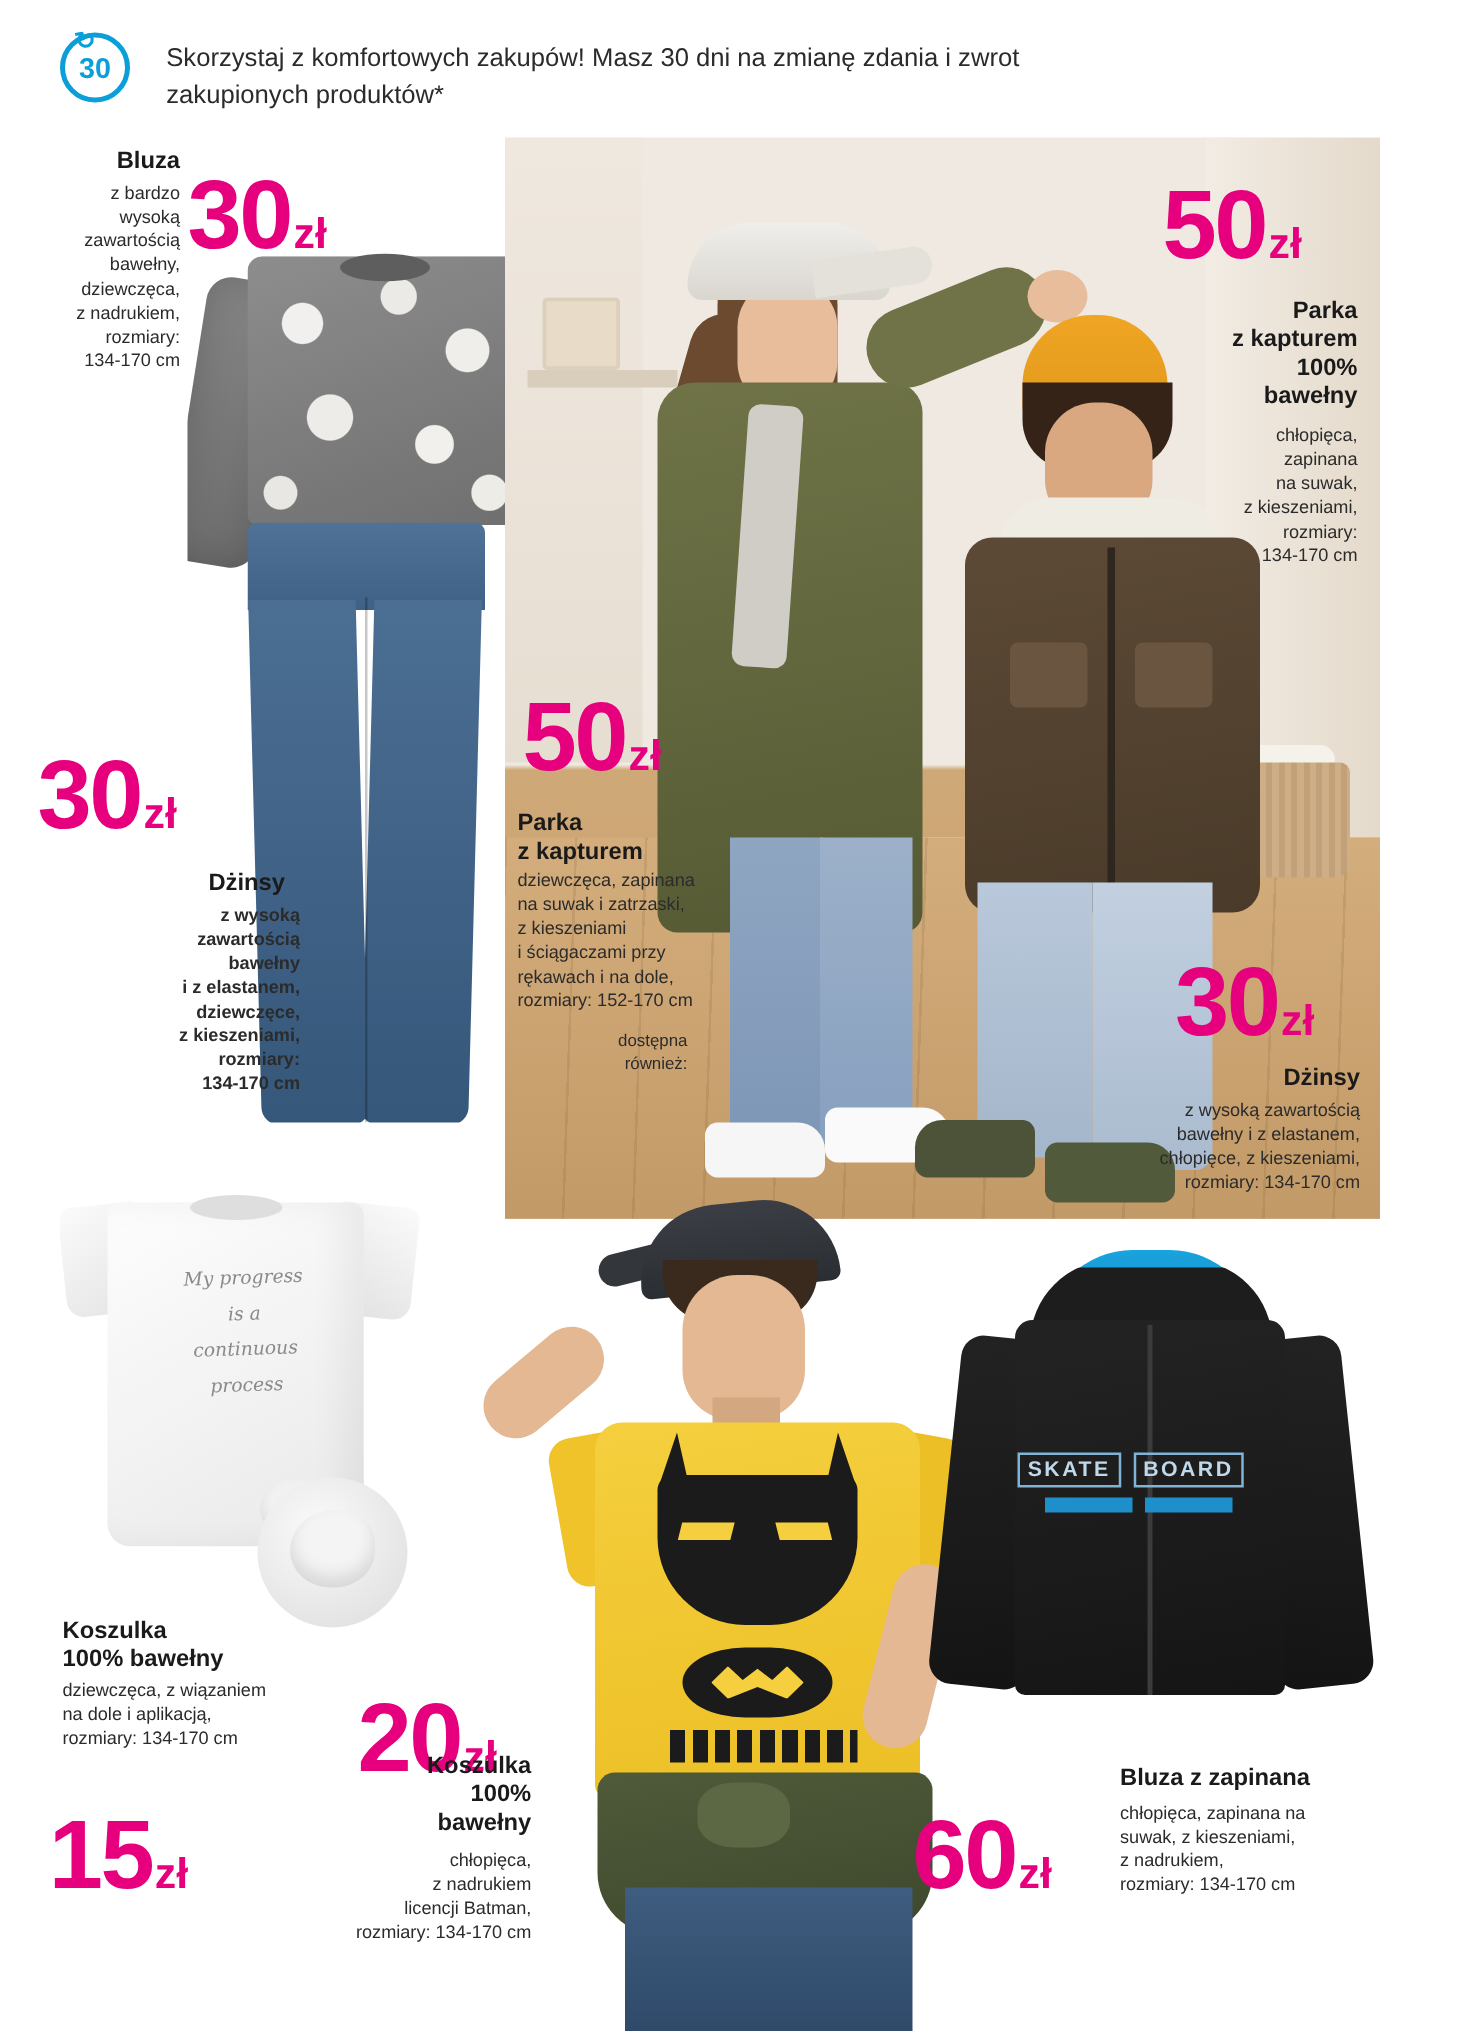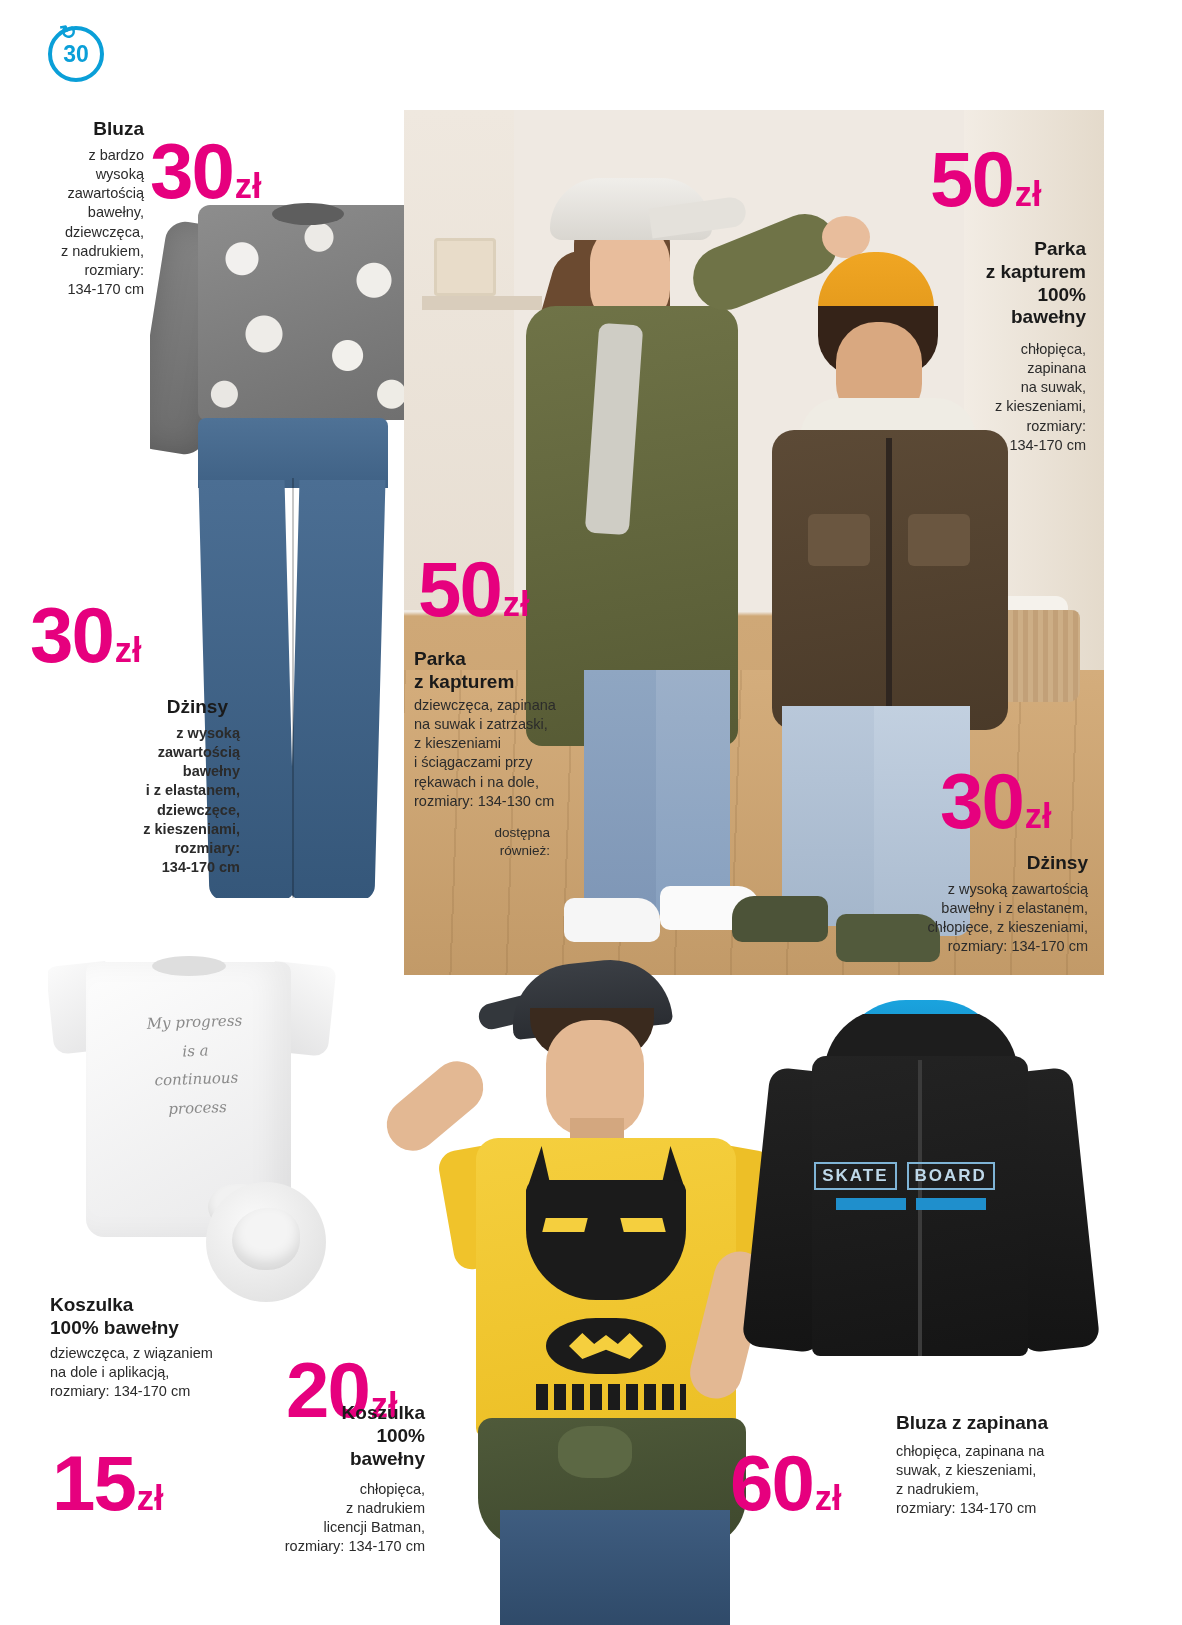--- a/index.html
+++ b/index.html
@@ -516,21 +516,21 @@
   }
   .hd-bar.l { left: 96px; }
   .hd-bar.r { left: 176px; }
 
   
   #price-bluza { left: 150px; top: 132px; font-size: 78px; }
   #price-dzinsy-g { left: 30px; top: 596px; font-size: 78px; }
   #price-parka-ch { left: 930px; top: 140px; font-size: 78px; }
   #price-parka-dz { left: 418px; top: 550px; font-size: 78px; }
   #price-dzinsy-ch { left: 940px; top: 762px; font-size: 78px; }
-  #price-koszulka-dz { left: 52px; top: 1444px; font-size: 78px; }
+  #price-koszulka-dz { left: 39px; top: 1444px; font-size: 78px; }
   #price-koszulka-ch { left: 286px; top: 1351px; font-size: 78px; }
   #price-bluza-kap { left: 730px; top: 1444px; font-size: 78px; }
 
   
   #t-bluza { left: 24px; top: 118px; width: 120px; }
   #d-bluza { left: 24px; top: 146px; width: 120px; }
 
   #t-dzinsy-g { left: 52px; top: 696px; width: 176px; }
   #d-dzinsy-g { left: 52px; top: 724px; width: 188px; font-weight: bold; }
 
@@ -554,20 +554,22 @@
   #d-bluza-kap { left: 896px; top: 1442px; width: 208px; }
 </style>
 </head>
 <body>
 
 <div class="banner">
   <div class="banner-badge">
     <span class="arrow">↻</span>
     <span>30</span>
   </div>
+  <div class="banner-text">Skorzystaj z komfortowych zakupów! Masz 30 dni
+na zmianę zdania i zwrot zakupionych produktów*</div>
 </div>
 
 <div class="photo sweat">
   <div class="sweat-sleeve-l"></div>
   <div class="sweat-sleeve-r"></div>
   <div class="sweat-body"></div>
   <div class="sweat-collar"></div>
 </div>
 
 <div class="price" id="price-bluza">
@@ -660,21 +662,21 @@
 <div class="price" id="price-parka-dz">
   <span>50</span><span class="cur">zł</span>
 </div>
 <div class="title" id="t-parka-dz">Parka
 z kapturem</div>
 <div class="desc" id="d-parka-dz">dziewczęca, zapinana
 na suwak i zatrzaski,
 z kieszeniami
 i ściągaczami przy
 rękawach i na dole,
-rozmiary: 134-130 cm</div>
+rozmiary: 152-170 cm</div>
 <div class="desc right" id="d-dostepna">dostępna
 również:</div>
 
 <div class="price" id="price-dzinsy-ch">
   <span>30</span><span class="cur">zł</span>
 </div>
 <div class="title right" id="t-dzinsy-ch">Dżinsy</div>
 <div class="desc right" id="d-dzinsy-ch">z wysoką zawartością
 bawełny i z elastanem,
 chłopięce, z kieszeniami,

